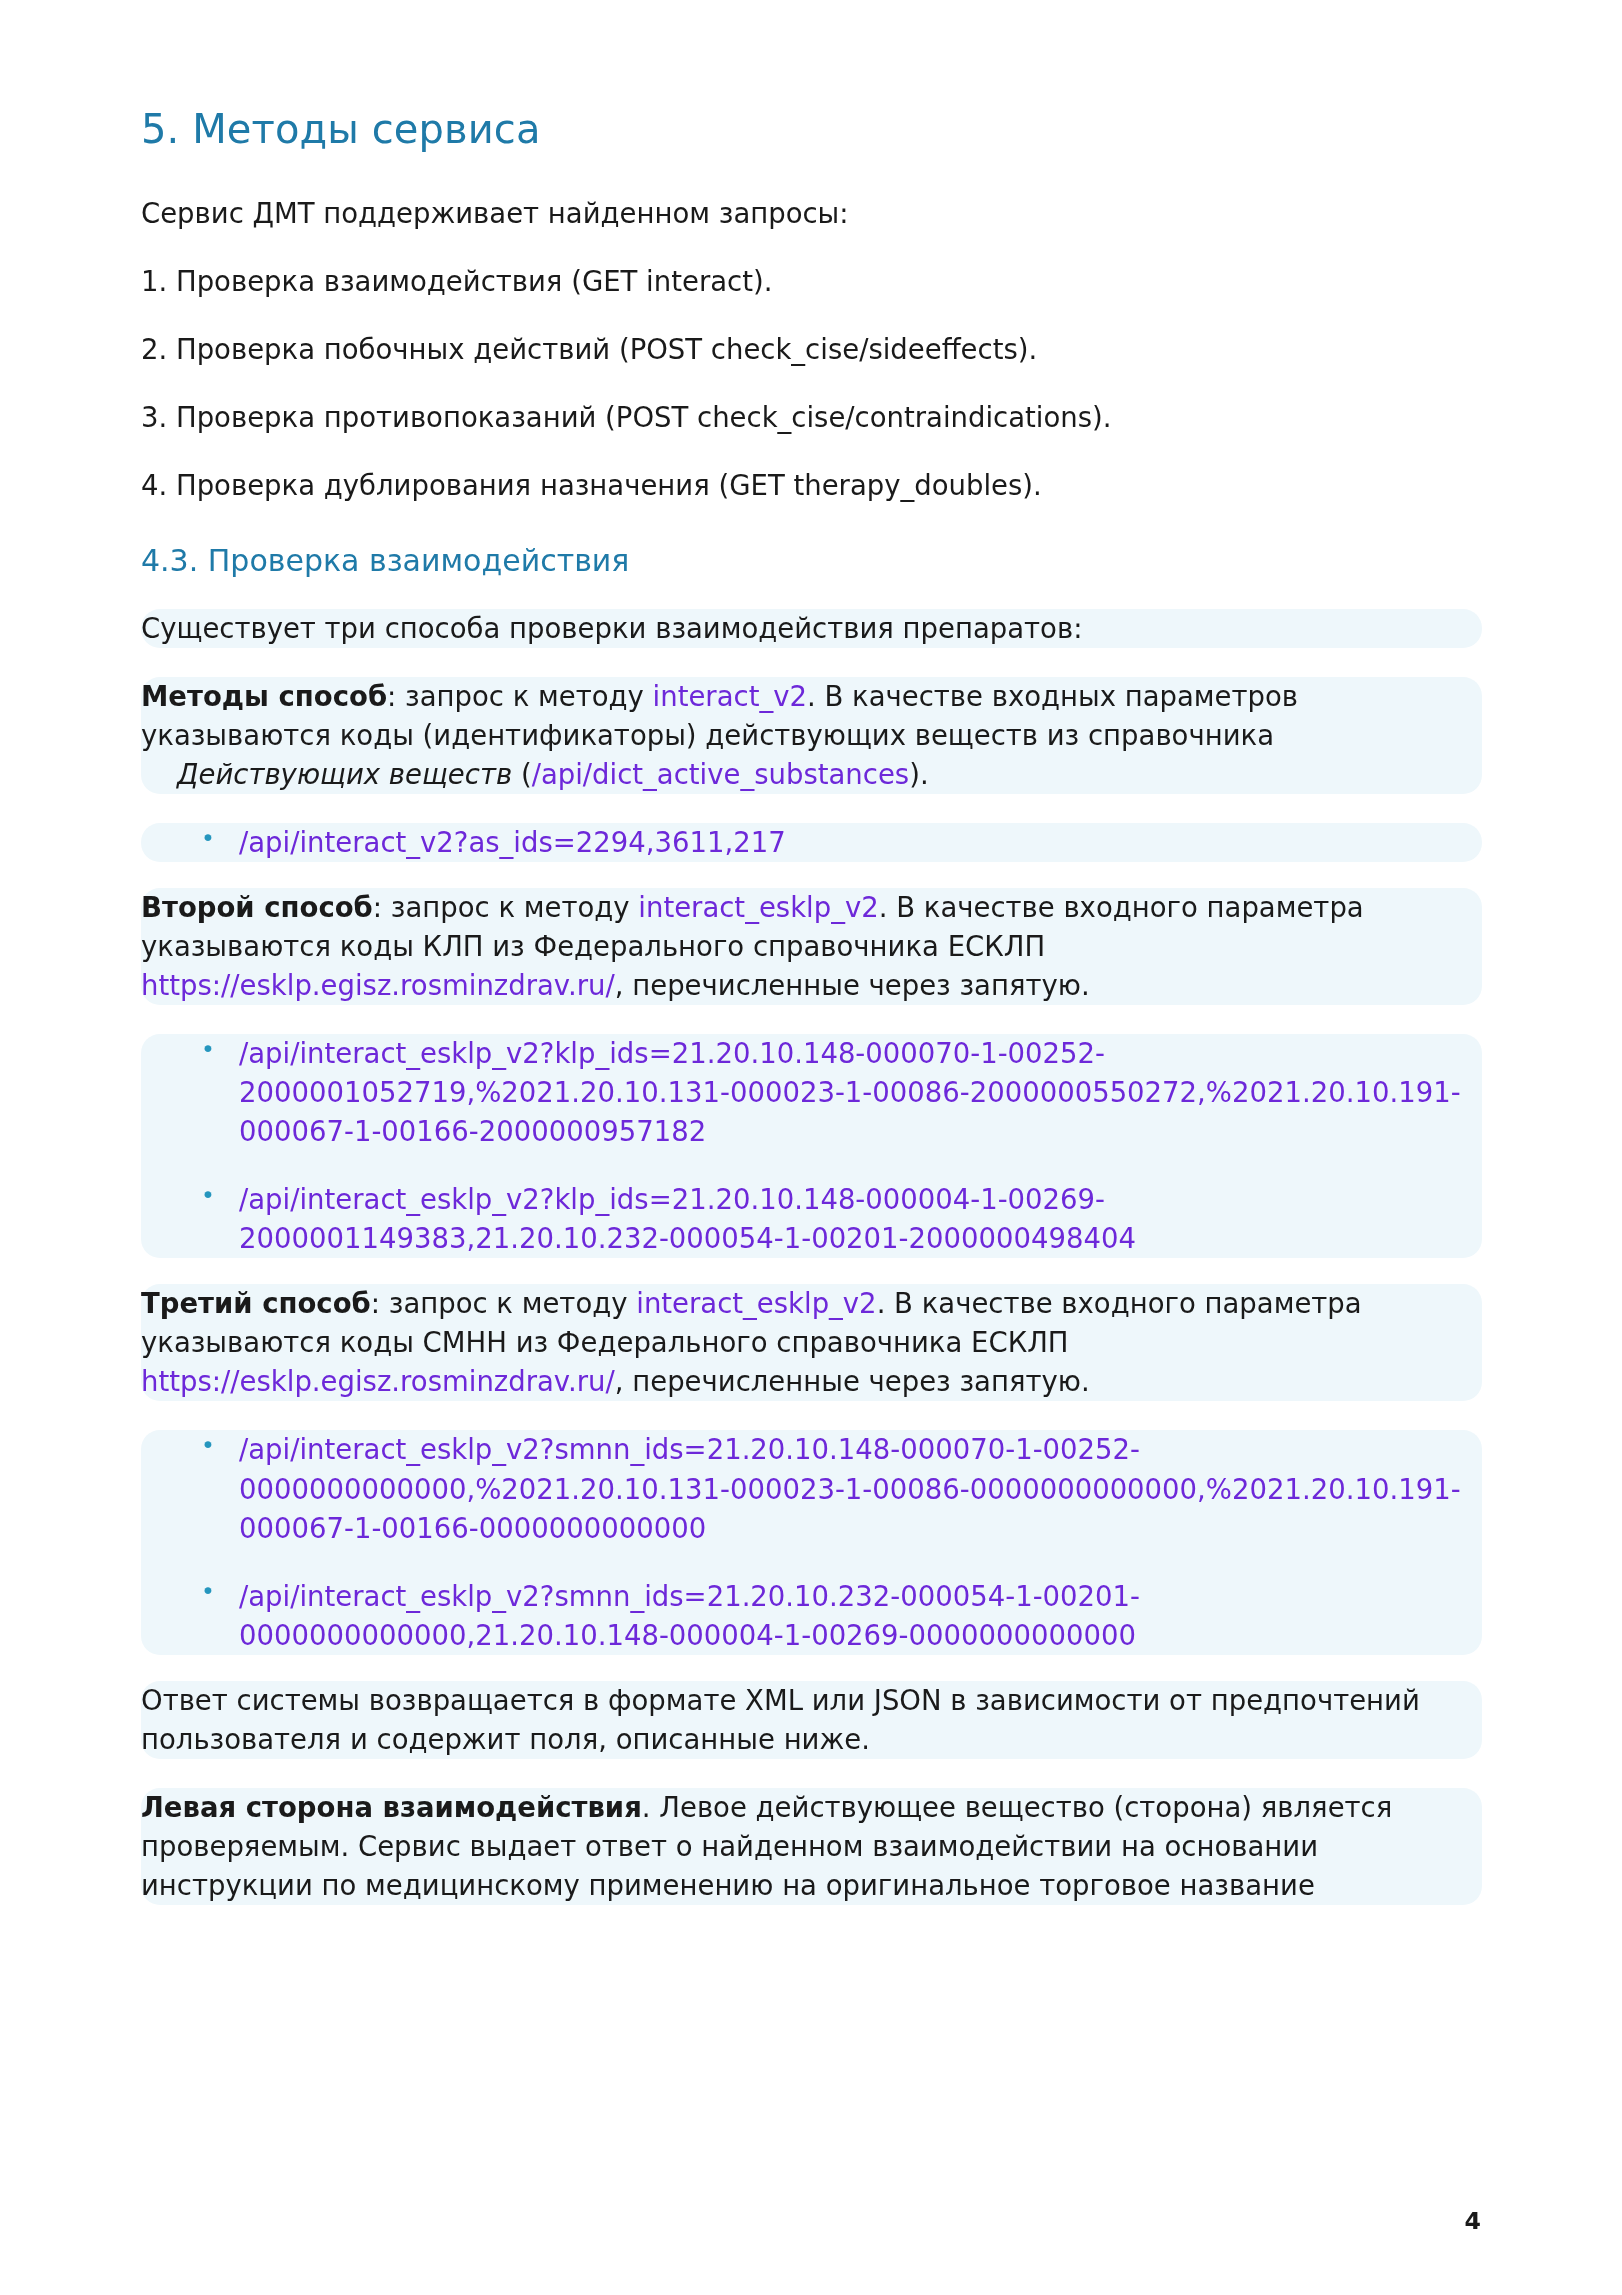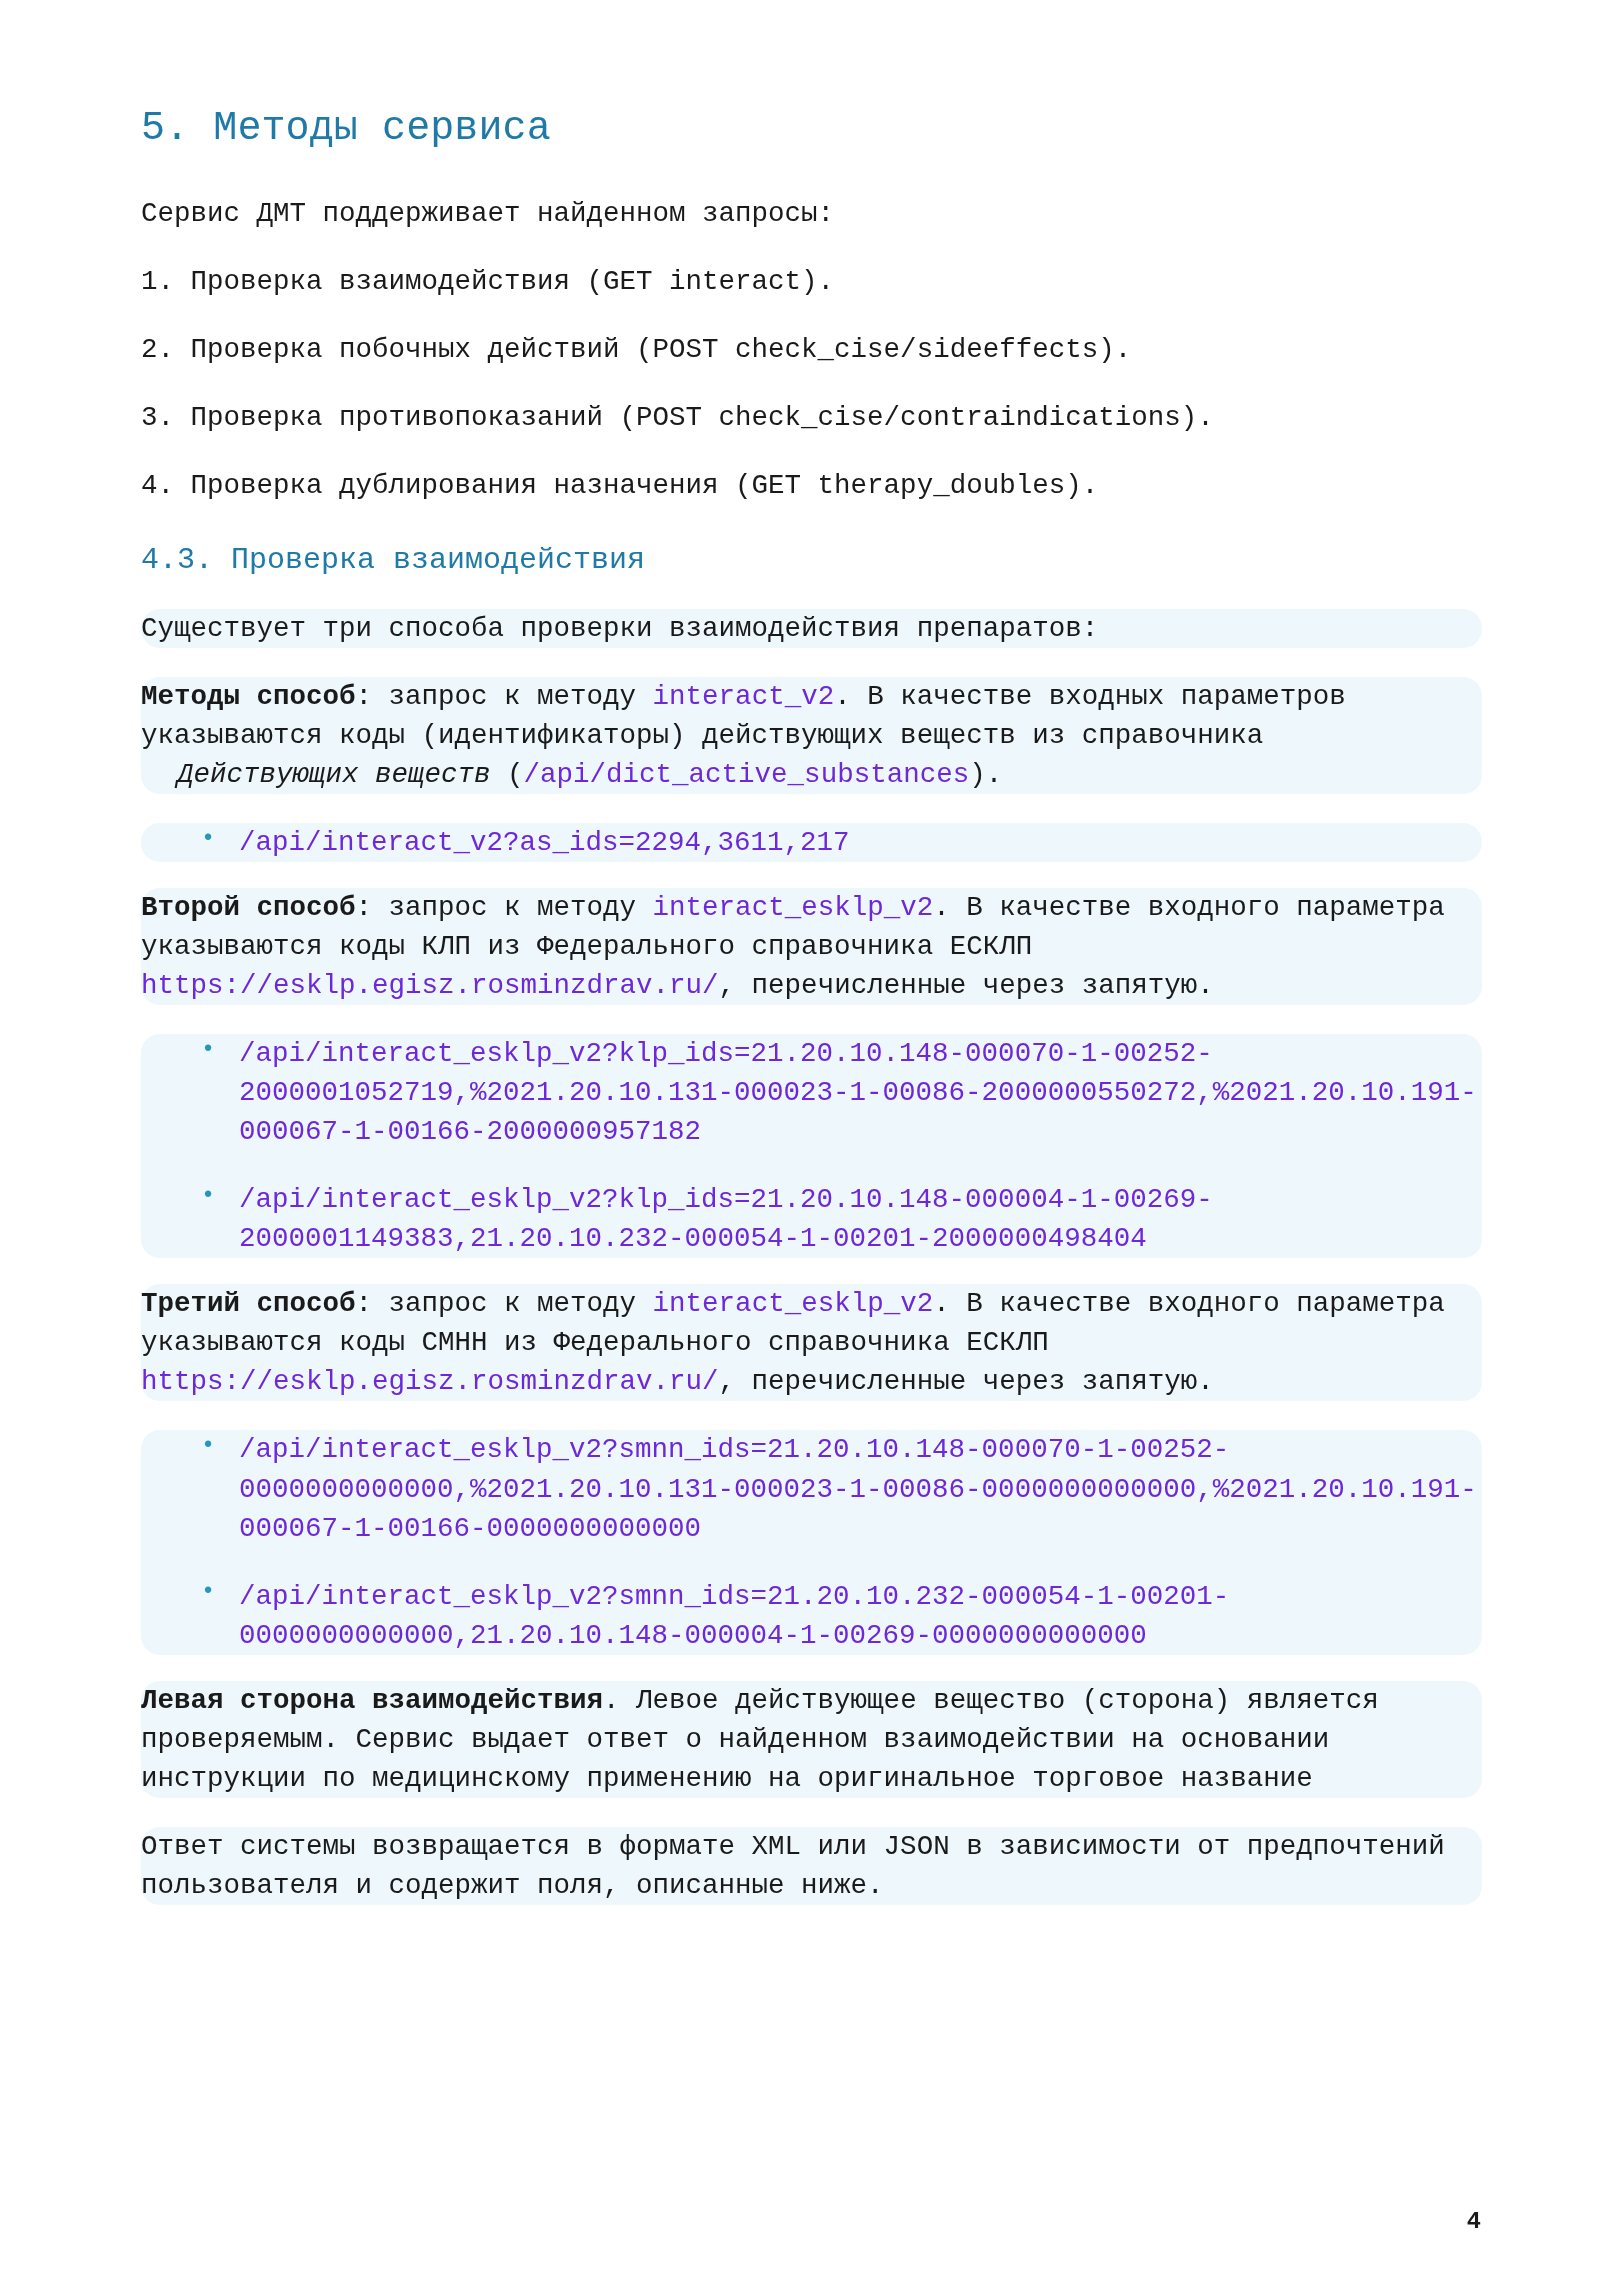--- a/index.html
+++ b/index.html
@@ -11,21 +11,20 @@
     font-family: "DejaVu Sans", sans-serif;
     color: #1a1a1a;
   }
   .page {
     position: relative;
     width: 1622px;
     height: 2295px;
     background: #ffffff;
     box-sizing: border-box;
     padding: 105px 141px 0 141px;
-    font-family: Liberation Mono, monospace;
   }
   .content {
     width: 1341px;
   }
   h1.doc-h1 {
     font-size: 40px;
     font-weight: 400;
     color: #1f7aa8;
     margin: 0 0 41px 0;
     line-height: 1.2;
@@ -132,23 +131,23 @@
 
     <p class="para highlight">
       <b class="lead">Третий способ</b><span>: запрос к методу </span><span class="link">interact_esklp_v2</span><span>. В качестве входного параметра указываются коды СМНН из Федерального справочника ЕСКЛП </span><span class="link">https://esklp.egisz.rosminzdrav.ru/</span><span>, перечисленные через запятую.</span>
     </p>
 
     <ul class="bullets highlight">
       <li><span class="link">/api/interact_esklp_v2?smnn_ids=21.20.10.148-000070-1-00252-0000000000000,%2021.20.10.131-000023-1-00086-0000000000000,%2021.20.10.191-000067-1-00166-0000000000000</span></li>
       <li><span class="link">/api/interact_esklp_v2?smnn_ids=21.20.10.232-000054-1-00201-0000000000000,21.20.10.148-000004-1-00269-0000000000000</span></li>
     </ul>
 
+    <p class="para highlight">Ответ системы возвращается в формате XML или JSON в зависимости от предпочтений пользователя и содержит поля, описанные ниже.</p>
+
     <p class="para highlight">
       <b class="lead">Левая сторона взаимодействия</b><span>. Левое действующее вещество (сторона) является проверяемым. Сервис выдает ответ о найденном взаимодействии на основании инструкции по медицинскому применению на оригинальное торговое название</span>
     </p>
-
-    <p class="para highlight">Ответ системы возвращается в формате XML или JSON в зависимости от предпочтений пользователя и содержит поля, описанные ниже.</p>
 
   </div>
 
   <div class="pagenum">4</div>
 </div>
 
 
 </body></html>

